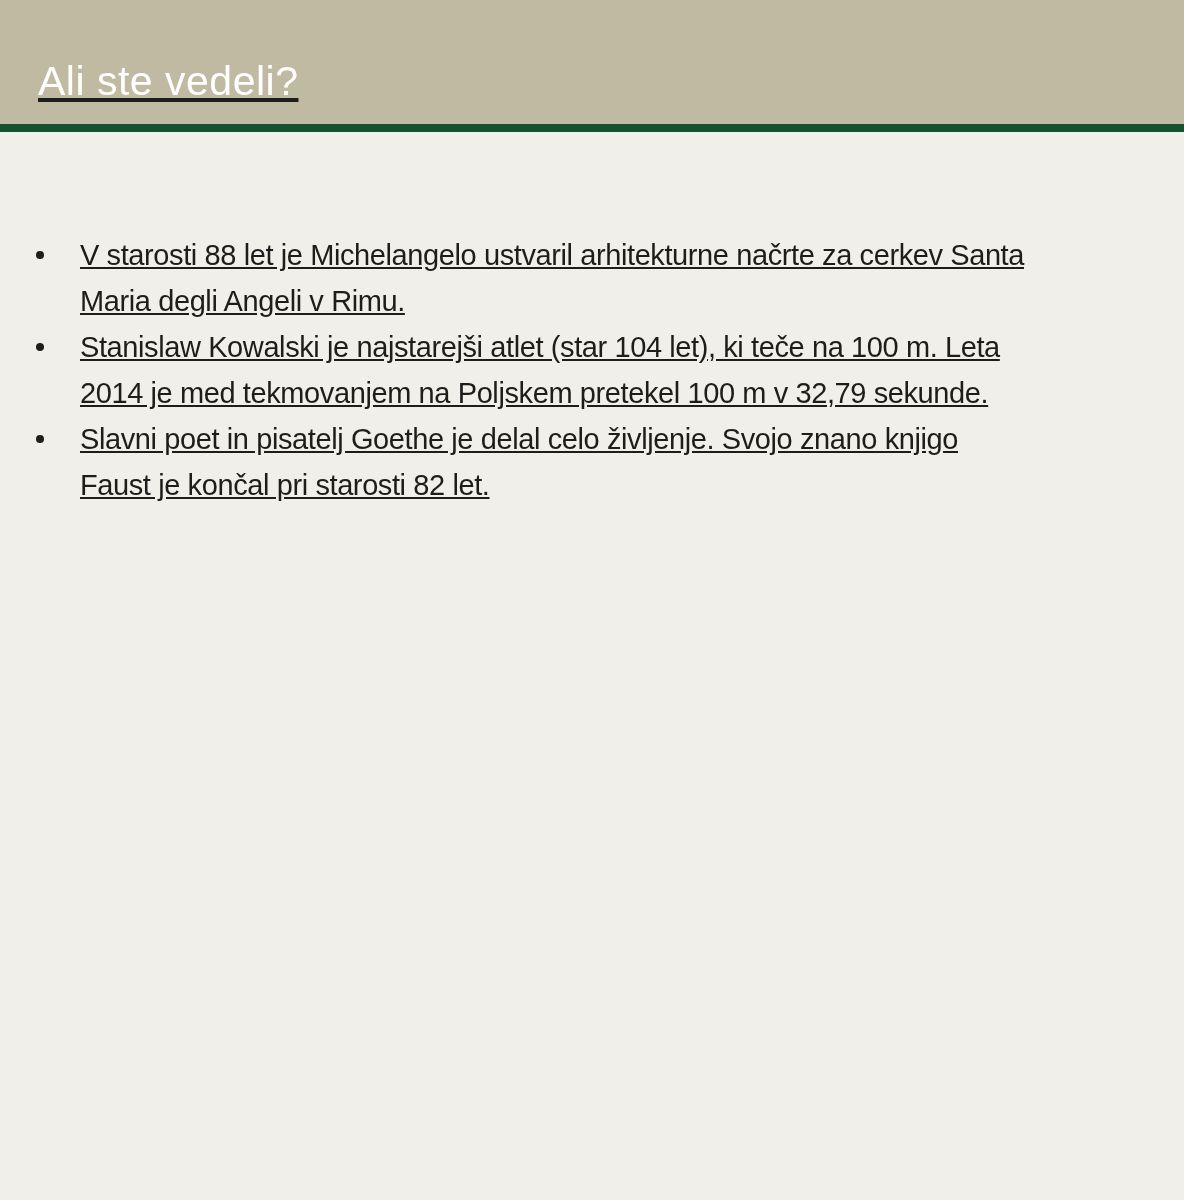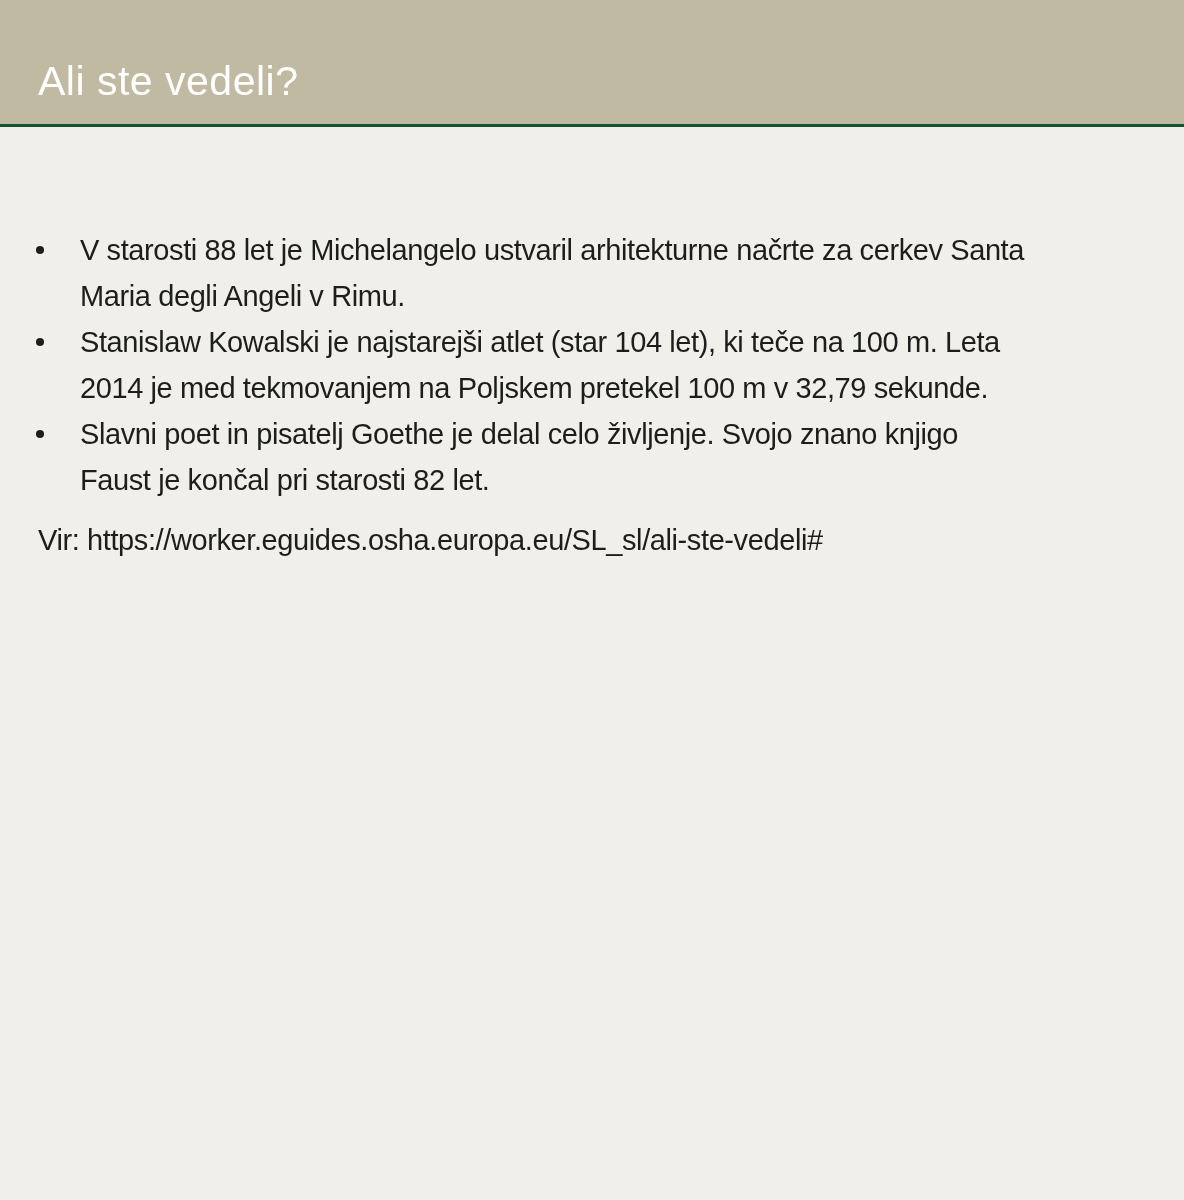--- a/index.html
+++ b/index.html
@@ -11,38 +11,39 @@
     height: 1200px;
     background: #f0efe9;
     font-family: "Liberation Sans", sans-serif;
     color: #1d1d1b;
     overflow: hidden;
   }
   .page {
     width: 1184px;
     height: 885px;
     position: relative;
+    text-decoration: underline;
   }
   .header-band {
     height: 124px;
     background: #c1baa2;
     box-sizing: border-box;
     display: flex;
     align-items: flex-end;
     padding: 0 0 22px 38px;
   }
   .page-title {
     font-size: 41px;
     line-height: 1;
     font-weight: 300;
     color: #ffffff;
     letter-spacing: 0.5px;
   }
   .content {
-    border-top: 3px solid #14532d;
+    border-top: 8px solid #14532d;
     padding-top: 100px;
   }
   ul.facts {
     list-style: none;
     margin: 0;
     padding: 0;
     font-size: 29px;
     line-height: 46px;
     letter-spacing: -0.4px;
   }
@@ -98,17 +99,16 @@
   </li>
 
   <li class="fact">
     <span class="bullet-dot"></span>
     <span class="fact-text">Slavni poet in pisatelj Goethe je delal celo življenje. Svojo znano knjigo<br>Faust je končal pri starosti 82 let.</span>
   </li>
 
 
 </ul>
 
-    <p class="source-line">Vir: https://worker.eguides.osha.europa.eu/SL_sl/ali-ste-vedeli#</p>
 
   </div>
 
 </div>
 
 </body></html>

